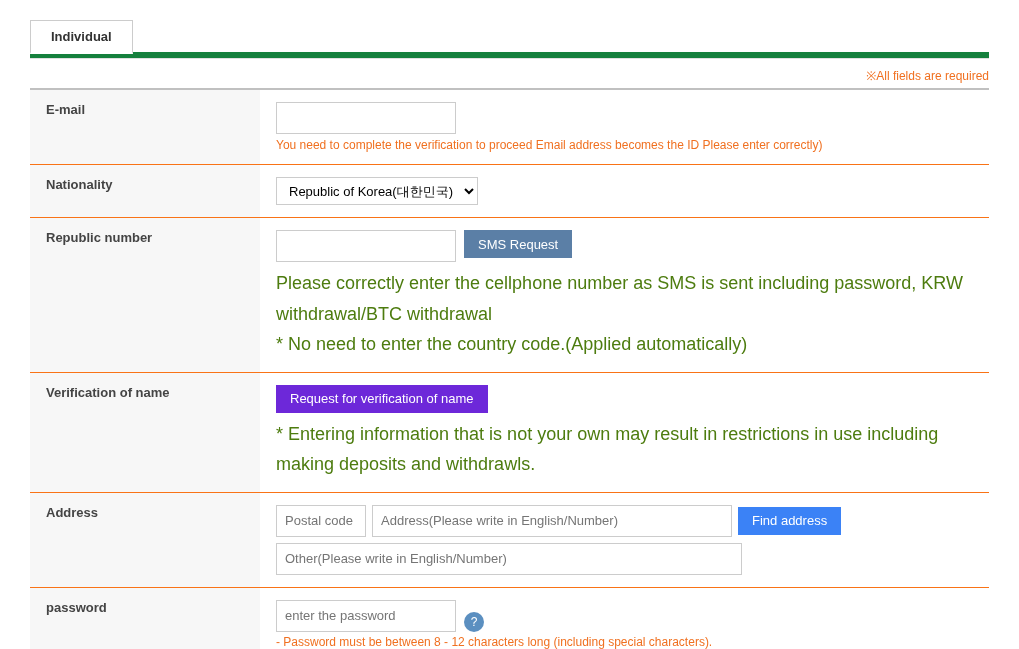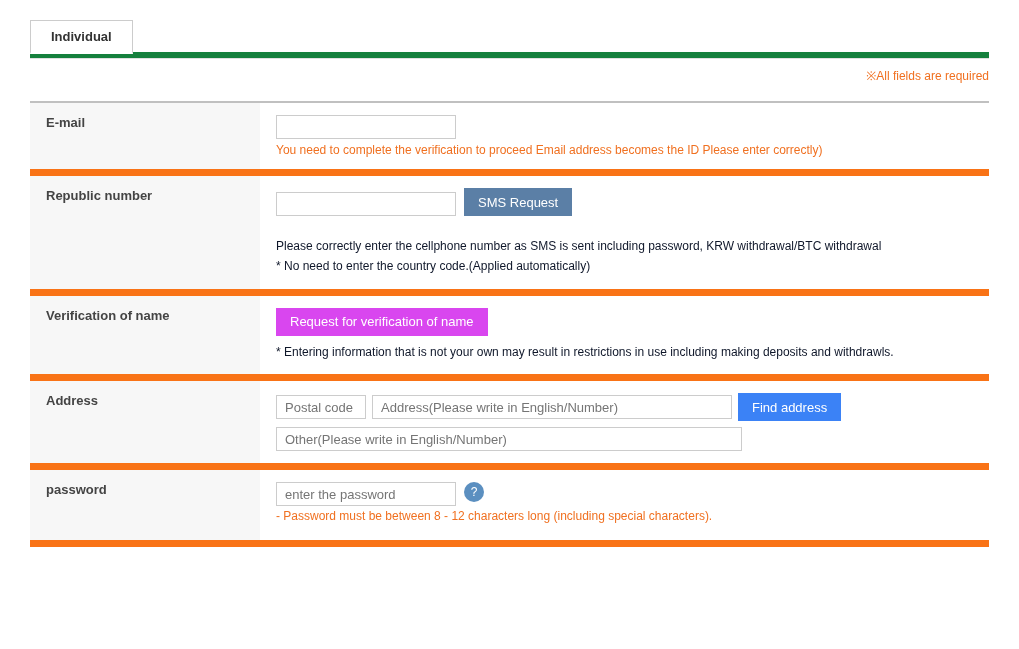--- a/index.html
+++ b/index.html
@@ -38,97 +38,97 @@
       background: #fff;
       color: #333;
       font-weight: bold;
       border-bottom: 2px solid #fff;
       margin-bottom: -2px;
     }
     .required-note {
       text-align: right;
       color: #f07020;
       font-size: 12px;
-      padding: 8px 0 17px;
+      padding: 8px 0 4px;
       border-top: 1px solid #e0e0e0;
     }
     .form-table {
       width: 100%;
       border-collapse: collapse;
       border-top: 2px solid #c0c0c0;
     }
     .form-table tr {
-      border-bottom: 7px solid #f97316;
+      border-bottom: 1px solid #f97316;
     }
     .form-table td {
       padding: 12px 16px;
       vertical-align: top;
     }
     .label-cell {
       width: 230px;
       background: #f7f7f7;
       font-weight: bold;
       color: #444;
       vertical-align: middle;
       font-size: 13px;
     }
     .field-cell {
       background: #fff;
     }
     .text-input {
       border: 1px solid #ccc;
       padding: 5px 8px;
       font-size: 13px;
-      height: 24px;
+      height: 32px;
       outline: none;
     }
     .email-input {
       width: 180px;
     }
     .hint-orange {
       color: #f07020;
       font-size: 12px;
       margin-top: 4px;
     }
     .nationality-select {
       border: 1px solid #ccc;
       padding: 4px 8px;
       font-size: 13px;
       height: 28px;
       background: #fff;
       outline: none;
     }
     .cellphone-row {
       display: flex;
-      align-items: flex-end;
+      align-items: flex-start;
       gap: 8px;
-      margin-bottom: 20px;
+      margin-bottom: 6px;
     }
     .cellphone-input {
       width: 180px;
     }
     .sms-btn {
       background: #5b7fa6;
       color: #fff;
       border: none;
       padding: 5px 14px;
       font-size: 13px;
       cursor: pointer;
       height: 28px;
     }
     .hint-text {
-      color: #0f172a;
-      font-size: 12px;
+      color: #4d7c0f;
+      font-size: 18px;
       line-height: 1.7;
     }
     .verification-input {
       width: 180px;
     }
     .verify-btn {
-      background: #d946ef;
+      background: #6d28d9;
       color: #fff;
       border: none;
       padding: 5px 14px;
       font-size: 13px;
       cursor: pointer;
       height: 28px;
       margin-bottom: 6px;
     }
     .address-row1 {
       display: flex;
@@ -149,21 +149,21 @@
       padding: 5px 14px;
       font-size: 13px;
       cursor: pointer;
       height: 28px;
     }
     .address-other-input {
       width: 466px;
     }
     .password-row {
       display: flex;
-      align-items: flex-start;
+      align-items: flex-end;
       gap: 8px;
       margin-bottom: 0;
     }
     .password-input {
       width: 180px;
     }
     .help-circle {
       display: inline-flex;
       align-items: center;
       justify-content: center;
@@ -196,20 +196,28 @@
 
     <tbody>
         <tr>
       <td class="label-cell">E-mail</td>
       <td class="field-cell">
         <input type="text" class="text-input email-input" style="">
         <div class="hint-orange">You need to complete the verification to proceed Email address becomes the ID Please enter correctly)</div>
       </td>
     </tr>
 
+    <tr>
+      <td class="label-cell">Nationality</td>
+      <td class="field-cell">
+        <select class="nationality-select">
+          <option>Republic of Korea(대한민국)</option>
+        </select>
+      </td>
+    </tr>
 
     <tr>
       <td class="label-cell">Republic number</td>
       <td class="field-cell">
         <div class="cellphone-row">
           <input type="text" class="text-input cellphone-input" style="">
           <button class="sms-btn">SMS Request</button>
         </div>
         <div class="hint-text">Please correctly enter the cellphone number as SMS is sent including password, KRW withdrawal/BTC withdrawal</div>
         <div class="hint-text">* No need to enter the country code.(Applied automatically)</div>

